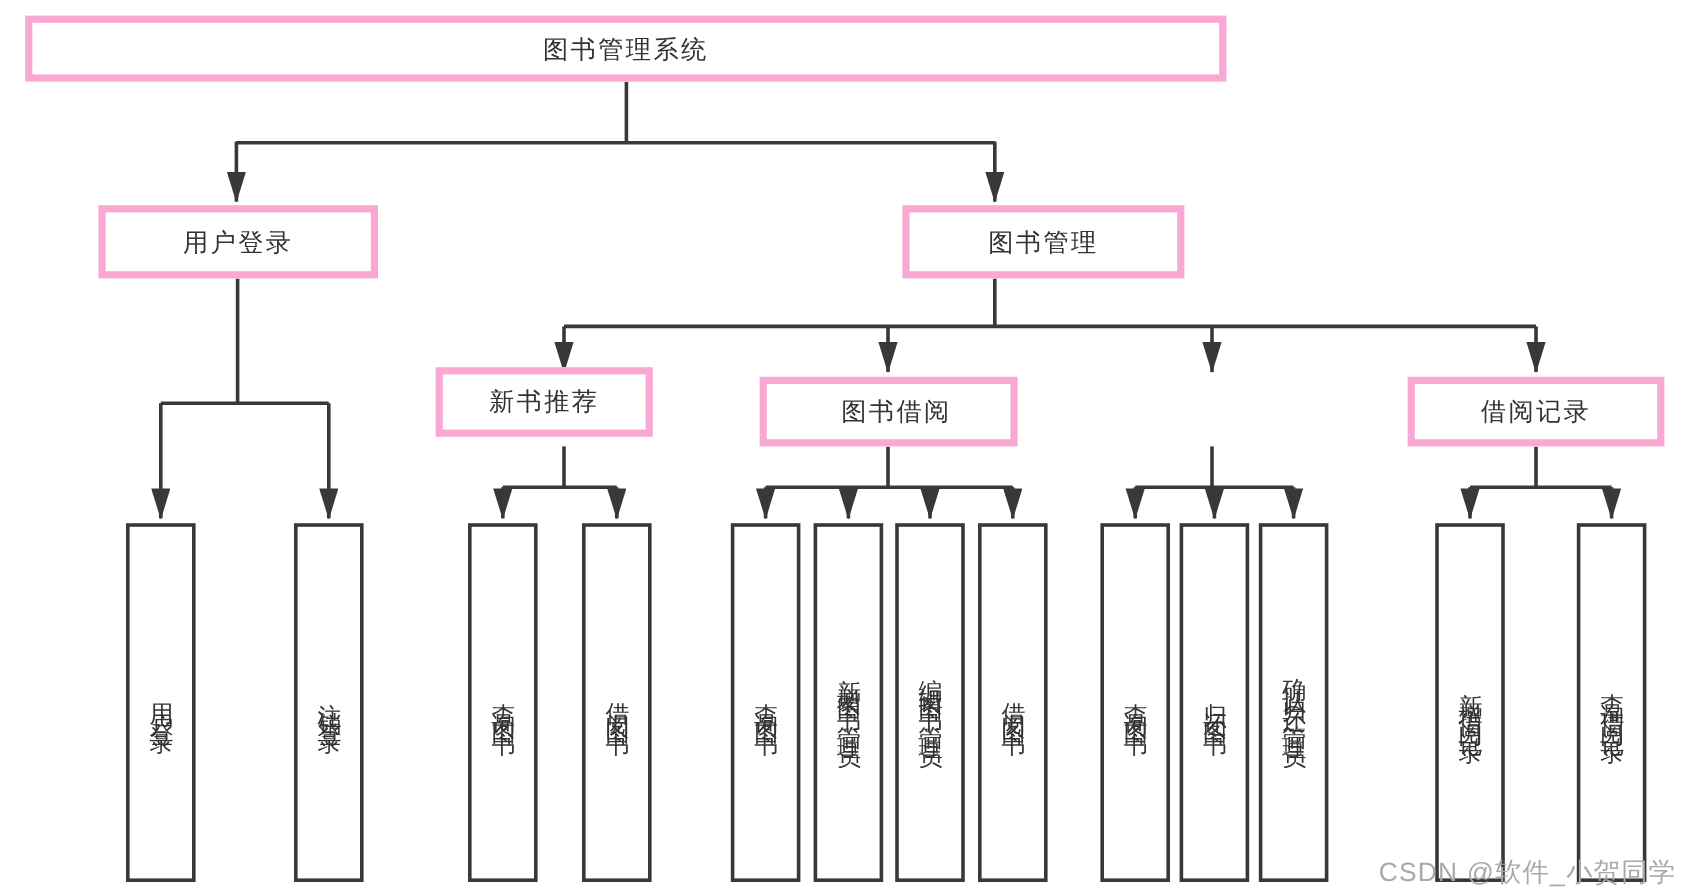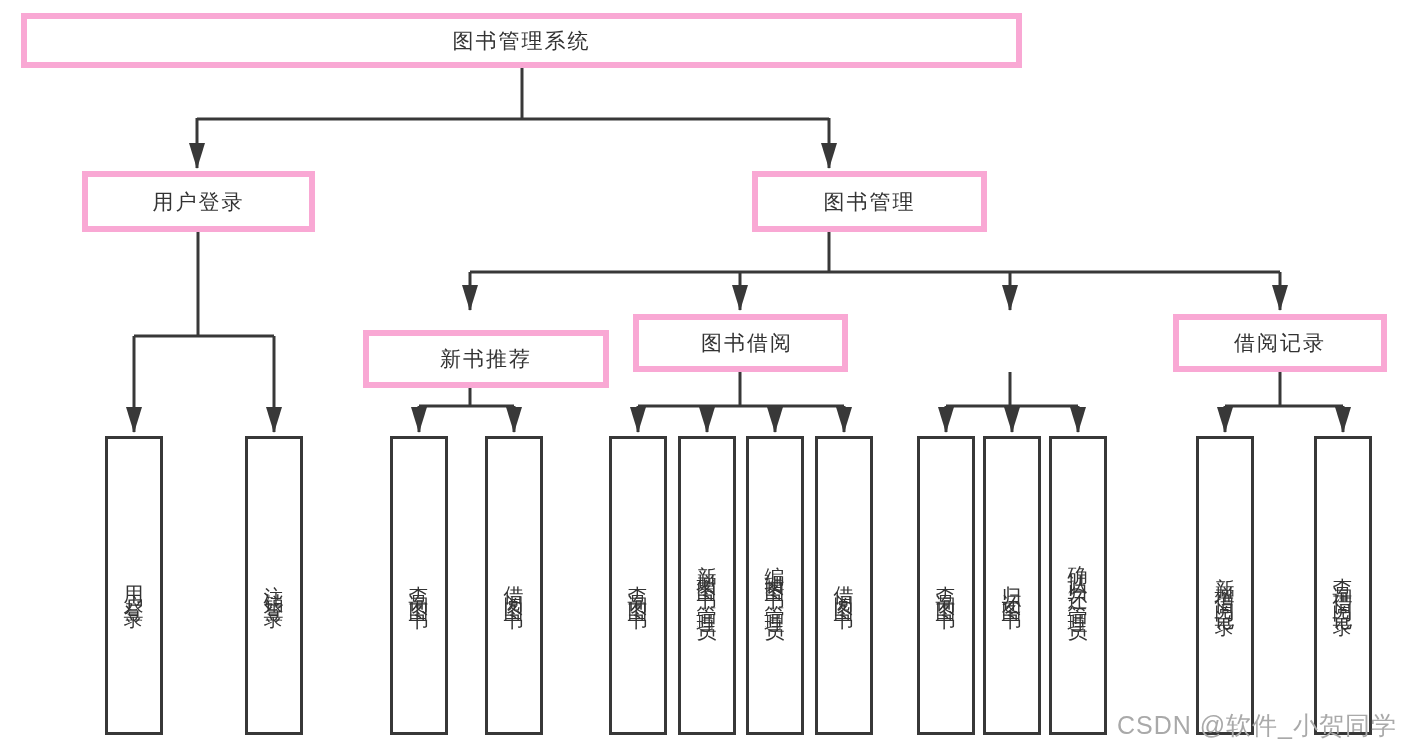--- a/index.html
+++ b/index.html
@@ -48,21 +48,21 @@
     writing-mode: vertical-rl;
     text-orientation: mixed;
     letter-spacing: 8px;
     line-height: 1;
     white-space: nowrap;
   }
   .watermark {
     position: absolute;
     right: 8px;
     bottom: 5px;
-    font-size: 25px;
+    font-size: 22px;
     color: #a9a9a9;
     letter-spacing: 1px;
     z-index: 3;
   }
 </style>
 </head>
 <body>
 
 <div id="canvas">
 
@@ -132,21 +132,21 @@
     <span>图书管理系统</span>
   </div>
 
   <div class="node" style="left:82px; top:171px; width:233px; height:61px;">
     <span>用户登录</span>
   </div>
   <div class="node" style="left:712px; top:171px; width:235px; height:61px;margin-left:40px;">
     <span>图书管理</span>
   </div>
 
-  <div class="node" style="left:363px; top:330px; width:246px; height:58px;text-align:right;">
+  <div class="node" style="left:363px; top:306px; width:181px; height:58px;text-align:right;">
     <span>新书推荐</span>
   </div>
   <div class="node" style="left:633px; top:314px; width:215px; height:58px;padding-left:13px;">
     <span>图书借阅</span>
   </div>
   <div class="node" style="left:1173px; top:314px; width:214px; height:58px;">
     <span>借阅记录</span>
   </div>
 
   <div class="leaf" style="left:105px;">

